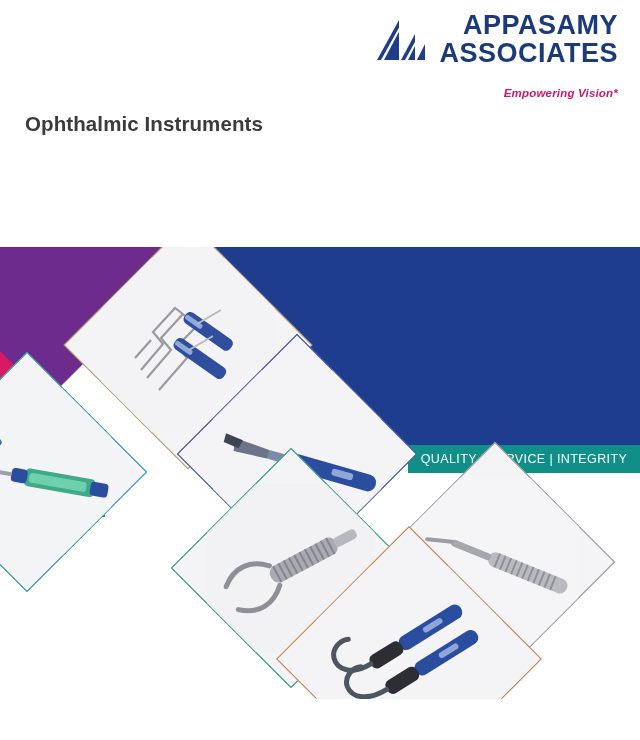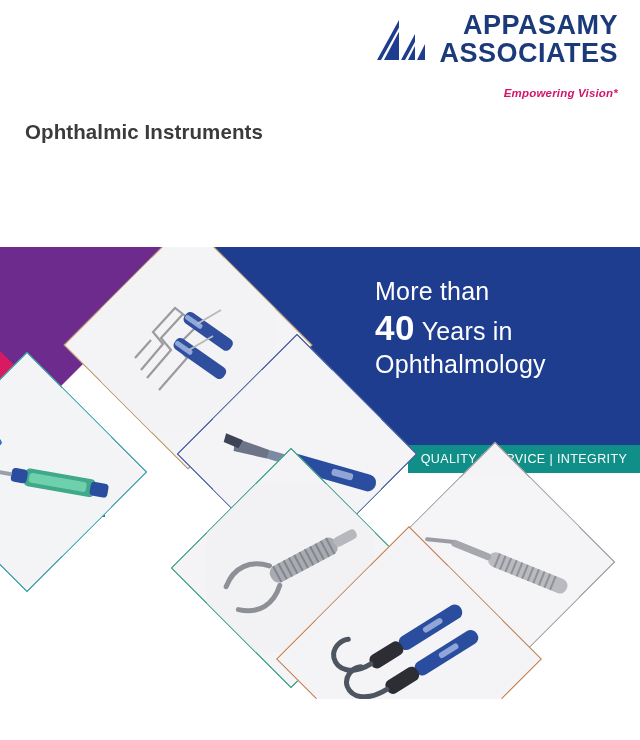--- a/index.html
+++ b/index.html
@@ -60,21 +60,20 @@
 
   
   .doc-title {
     position: absolute;
     left: 25px;
     top: 112px;
     font-size: 20.5px;
     font-weight: bold;
     color: #3b3b3b;
     letter-spacing: 0.1px;
-    margin-top: 8px;
   }
 
   
   .collage {
     position: absolute;
     left: 0;
     top: 247px;
     width: 640px;
     height: 452px;
     overflow: hidden;
@@ -240,25 +239,20 @@
 <div class="doc-title">Ophthalmic Instruments</div>
 
 <div class="collage">
 
   <div class="tile purple-tri"></div>
   <div class="tile magenta-tri"></div>
   <div class="tile navy-tri"></div>
   <div class="tile teal-small"></div>
   <div class="tile teal-left-edge"></div>
 
-  <div class="headline">
-    <span class="l1">More than</span>
-    <span class="l2"><span class="big">40</span><span> Years in</span></span>
-    <span class="l3">Ophthalmology</span>
-  </div>
 
   <div class="quality-bar">QUALITY | SERVICE | INTEGRITY</div>
 
   <div class="diamond photo ph1">
     <div class="inner">
       <svg class="photo-svg" viewBox="0 0 174 174" preserveAspectRatio="none" aria-hidden="true">
         <rect width="174" height="174" fill="#f3f3f5"></rect>
         <g stroke="#9a9a9f" stroke-width="2.2" fill="none">
           <path d="M40 112 L62 86 L52 74 L74 50 L92 64"></path>
           <path d="M46 120 L70 92 L60 80 L82 56"></path>

